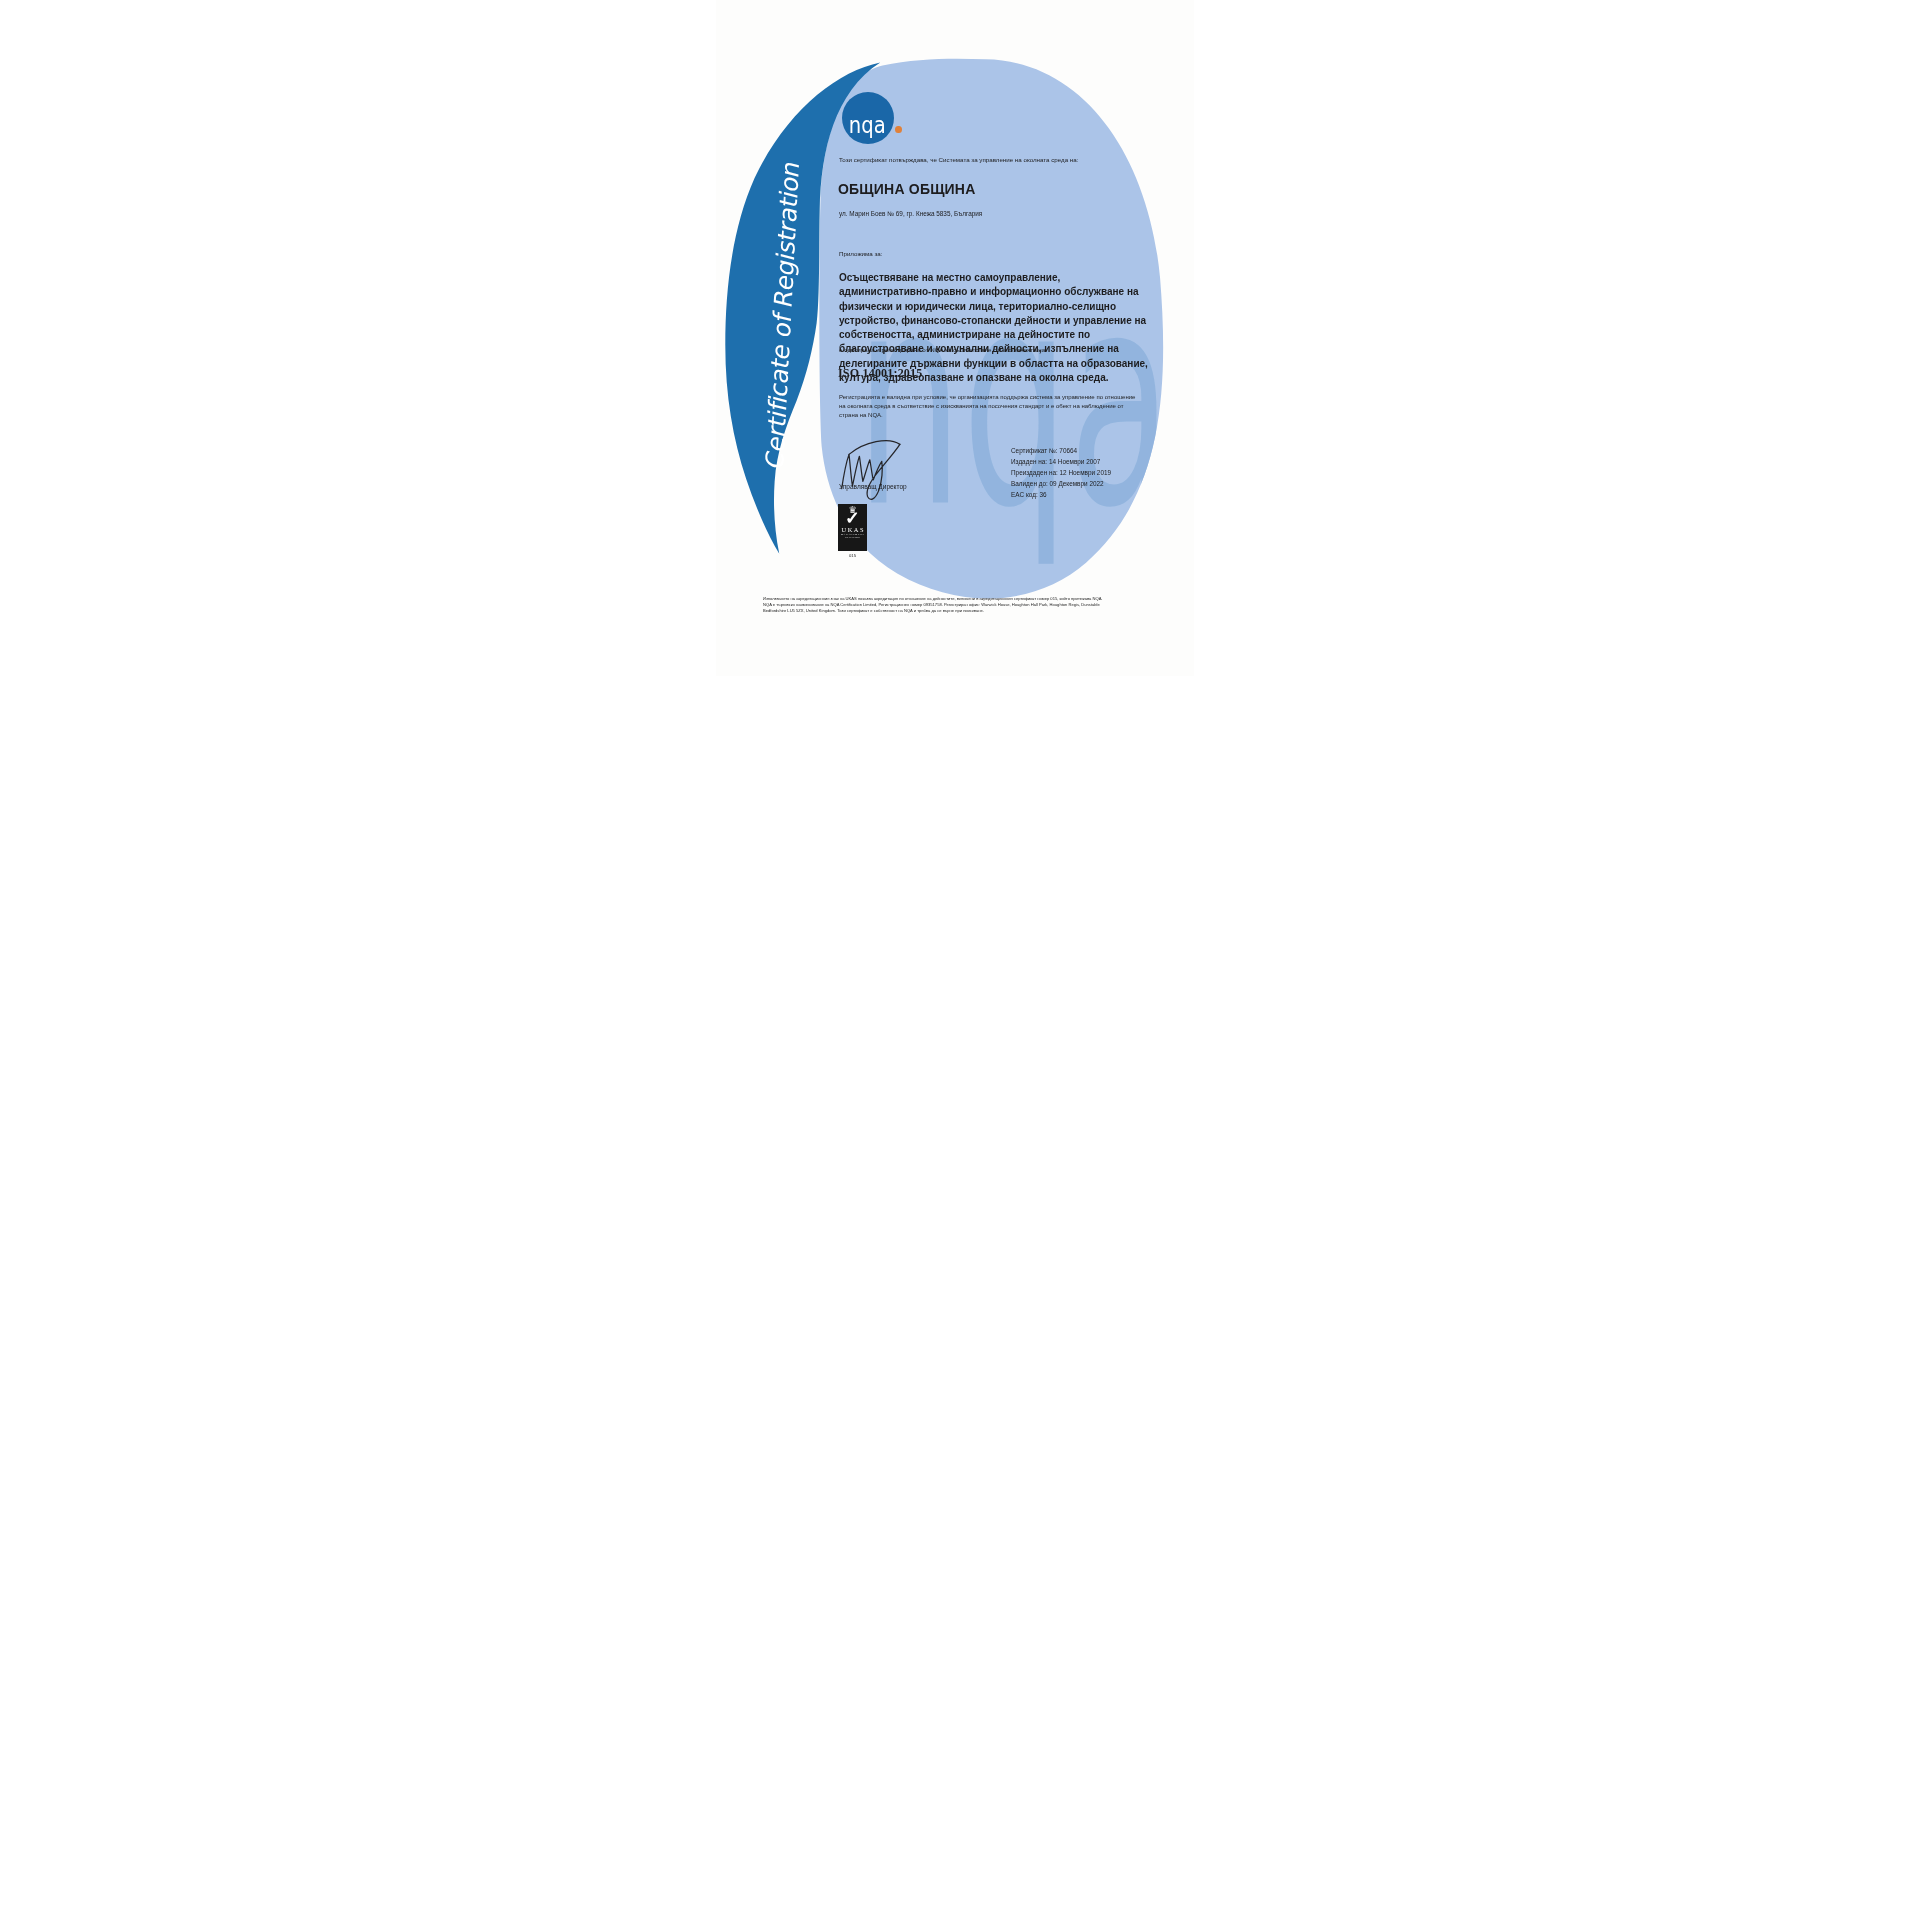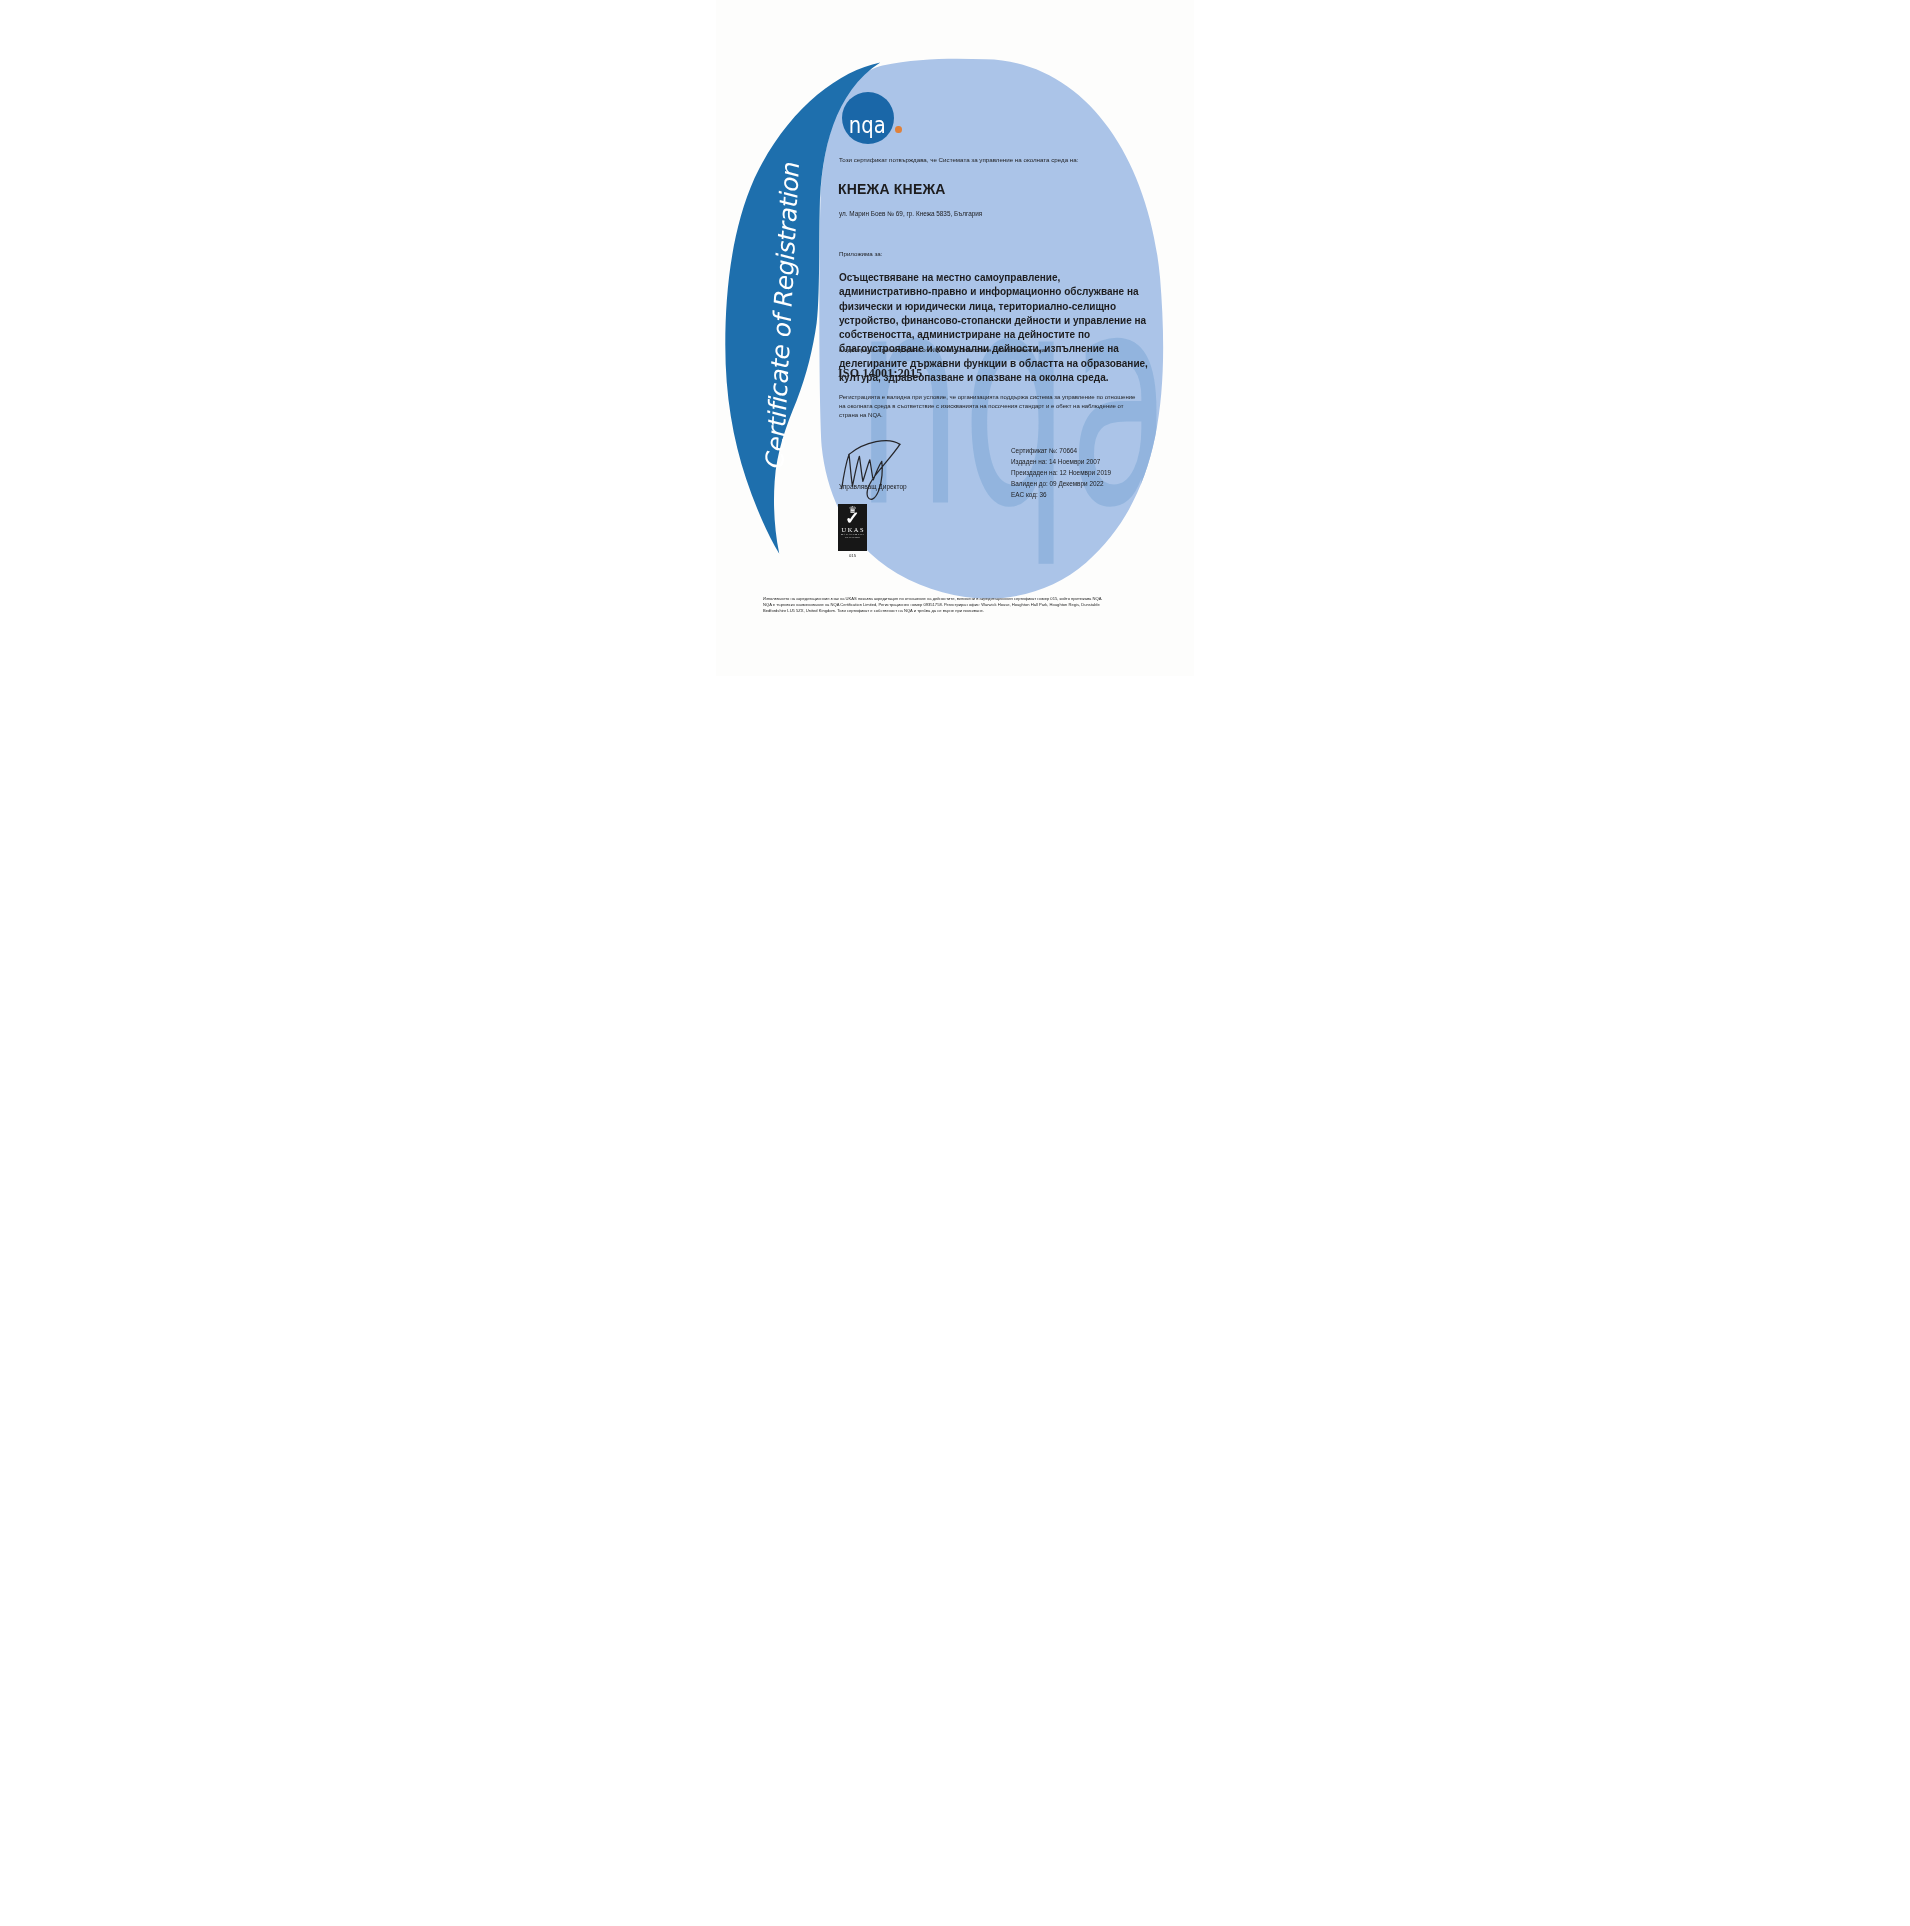--- a/index.html
+++ b/index.html
@@ -73,21 +73,21 @@
       <path d="M 345,1179 C 385,1146 448,1133 477,1153"></path>
     </g>
   </svg>
 
   <div class="abs logo-circle">
     <span class="logo-text">nqa</span>
   </div>
   <div class="abs logo-dot"></div>
 
   <div class="abs intro-line">Този сертификат потвърждава, че Системата за управление на околната среда на:</div>
-  <div class="abs org-name">КНЕЖА КНЕЖА</div>
+  <div class="abs org-name">ОБЩИНА ОБЩИНА</div>
   <div class="abs org-address">ул. Марин Боев № 69, гр. Кнежа 5835, България</div>
   <div class="abs applicable">Приложима за:</div>
   <div class="abs scope">Осъществяване на местно самоуправление, административно-правно и информационно обслужване на физически и юридически лица, териториално-селищно устройство, финансово-стопански дейности и управление на собствеността, администриране на дейностите по благоустрояване и комунални дейности, изпълнение на делегираните държавни функции в областта на образование, култура, здравеопазване и опазване на околна среда.</div>
   <div class="abs audited">е одитирана и регистрирана от NQA за съответствие с изискванията на:</div>
   <div class="abs standard">ISO 14001:2015</div>
   <div class="abs validity">Регистрацията е валидна при условие, че организацията поддържа система за управление по отношение на околната среда в съответствие с изискванията на посочения стандарт и е обект на наблюдение от страна на NQA.</div>
   <div class="abs signatory">Управляващ Директор</div>
 
   <div class="abs details">
     <div>Сертификат №: 70664</div>

